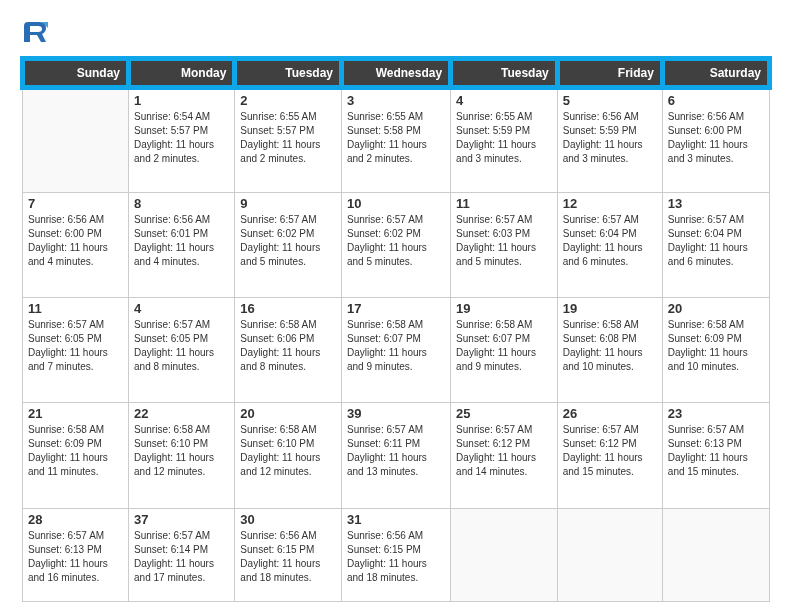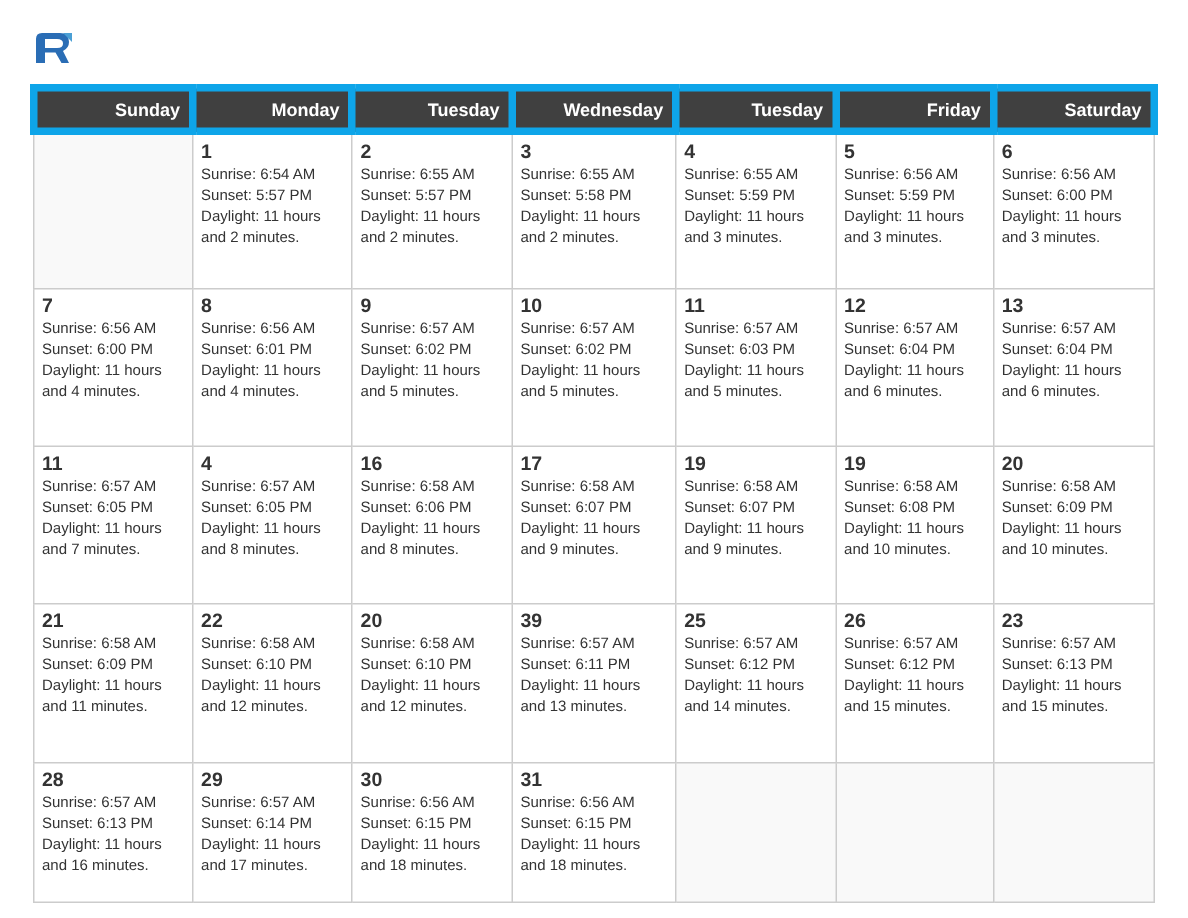--- a/index.html
+++ b/index.html
@@ -254,21 +254,21 @@
             <span class="day-num">23</span>
             <div class="day-info">Sunrise: 6:57 AM<br>Sunset: 6:13 PM<br>Daylight: 11 hours<br>and 15 minutes.</div>
           </td>
         </tr>
         <tr class="last-row">
           <td>
             <span class="day-num">28</span>
             <div class="day-info">Sunrise: 6:57 AM<br>Sunset: 6:13 PM<br>Daylight: 11 hours<br>and 16 minutes.</div>
           </td>
           <td>
-            <span class="day-num">29</span>
+            <span class="day-num">37</span>
             <div class="day-info">Sunrise: 6:57 AM<br>Sunset: 6:14 PM<br>Daylight: 11 hours<br>and 17 minutes.</div>
           </td>
           <td>
             <span class="day-num">30</span>
             <div class="day-info">Sunrise: 6:56 AM<br>Sunset: 6:15 PM<br>Daylight: 11 hours<br>and 18 minutes.</div>
           </td>
           <td>
             <span class="day-num">31</span>
             <div class="day-info">Sunrise: 6:56 AM<br>Sunset: 6:15 PM<br>Daylight: 11 hours<br>and 18 minutes.</div>
           </td>

